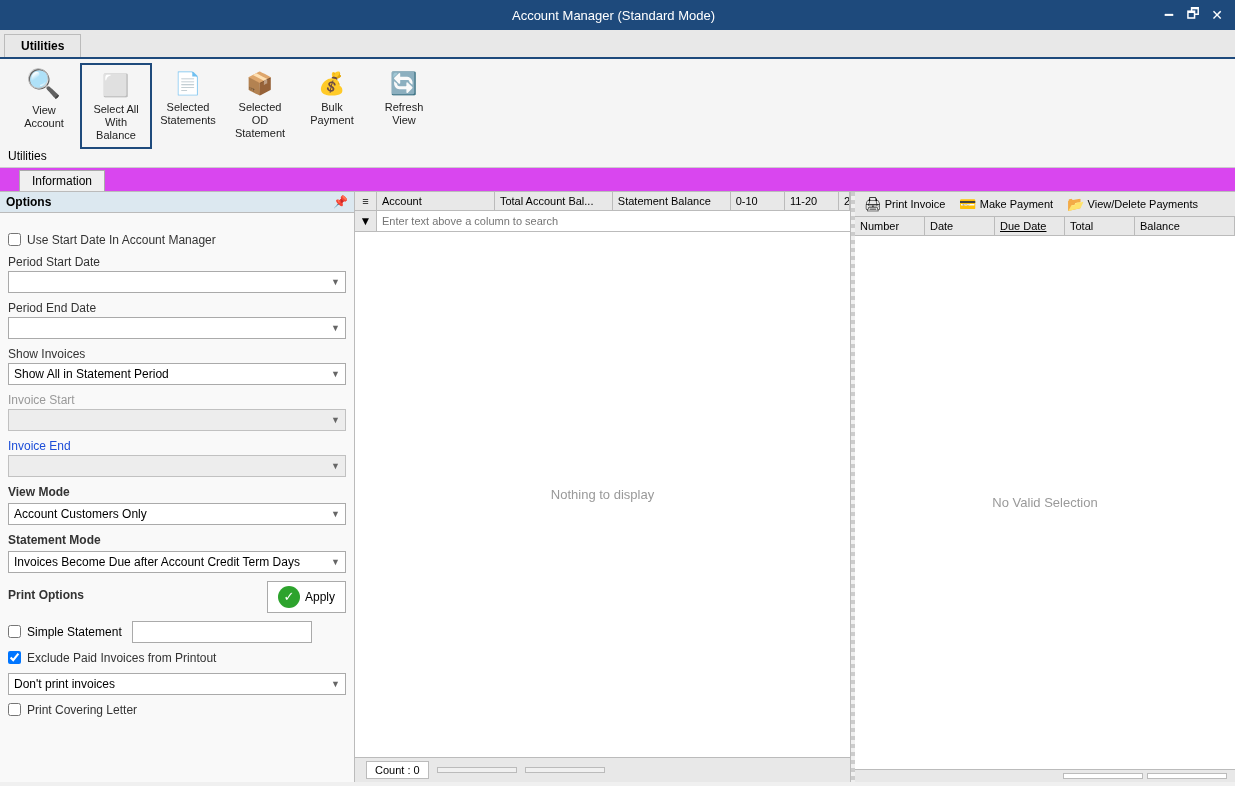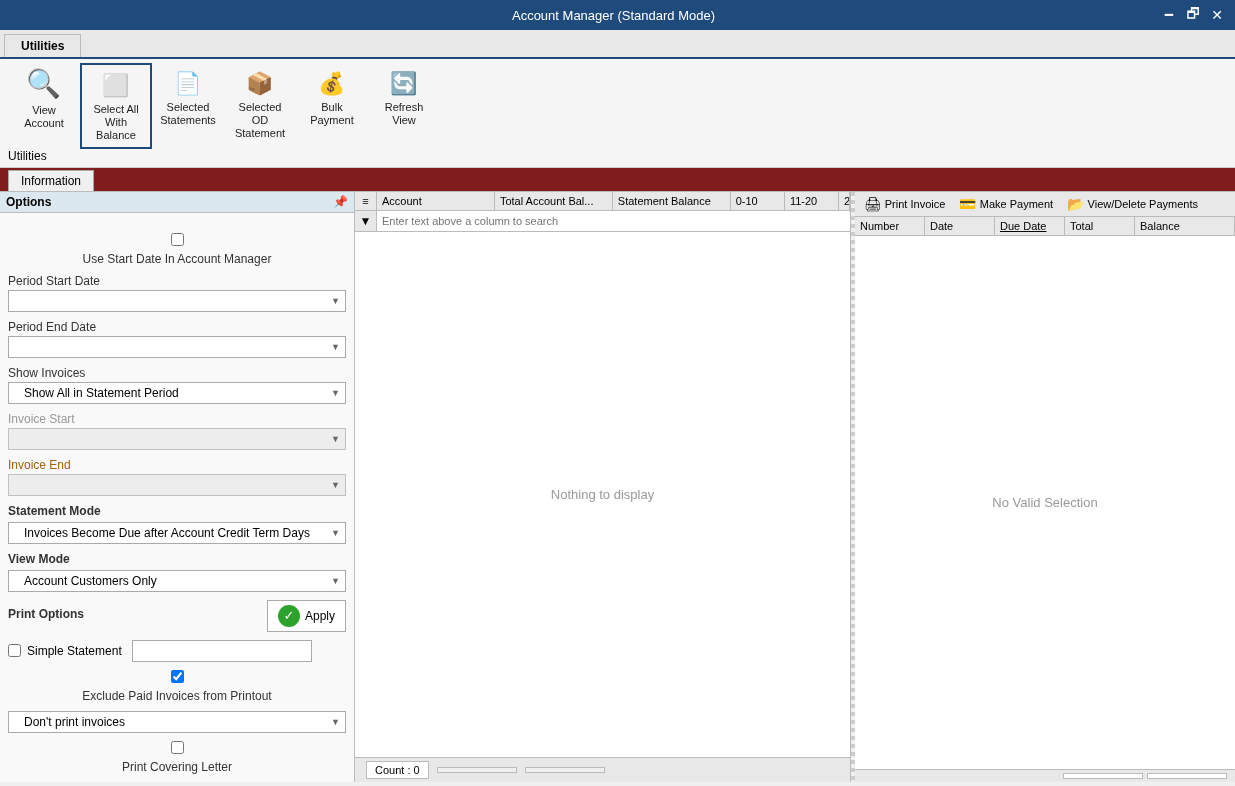--- a/index.html
+++ b/index.html
@@ -74,23 +74,23 @@
     .utilities-group {
       display: flex;
       flex-direction: column;
     }
     .utilities-row {
       display: flex;
     }
 
     
     .info-tab-bar {
-      background: #7f1d1d;
+      background: #d946ef;
       border-bottom: 1px solid #bbb;
-      padding: 2px 4px 0 8px;
+      padding: 2px 4px 0 19px;
     }
     .info-tab {
       display: inline-block;
       padding: 3px 12px;
       background: #d0dce8;
       border: 1px solid #aaa;
       border-bottom: none;
       cursor: pointer;
       font-size: 12px;
     }
@@ -136,42 +136,41 @@
     .form-row label {
       display: block;
       margin-bottom: 2px;
       color: #333;
     }
     .form-row.checkbox-row {
       display: flex;
       align-items: center;
       gap: 6px;
       margin-bottom: 8px;
-      flex-direction: column;
     }
     .form-row.checkbox-row label { margin-bottom: 0; }
     input[type="text"], input[type="date"] {
       width: 100%;
       padding: 3px 5px;
       border: 1px solid #aaa;
       background: white;
       font-size: 12px;
     }
     input[type="text"]:disabled {
       background: #e8e8e8;
       color: #999;
     }
     .select-wrapper {
       position: relative;
       display: flex;
       align-items: center;
     }
     .select-wrapper select {
       width: 100%;
-      padding: 3px 22px 3px 15px;
+      padding: 3px 22px 3px 5px;
       border: 1px solid #aaa;
       background: white;
       font-size: 12px;
       appearance: none;
       -webkit-appearance: none;
     }
     .select-wrapper::after {
       content: '▼';
       position: absolute;
       right: 6px;
@@ -491,45 +490,45 @@
       <div class="form-row">
         <label style="color:#999;">Invoice Start</label>
         <div class="select-wrapper">
           <select disabled="" style="background:#e8e8e8; color:#999;">
             <option></option>
           </select>
         </div>
       </div>
 
       <div class="form-row">
-        <label style="color:#a16207;">Invoice End</label>
+        <label style="color:#1d4ed8;">Invoice End</label>
         <div class="select-wrapper">
           <select disabled="" style="background:#e8e8e8; color:#999;">
             <option></option>
-          </select>
-        </div>
-      </div>
-
-      <div class="form-row">
-        <div class="section-label">Statement Mode</div>
-        <div class="select-wrapper">
-          <select>
-            <option>Invoices Become Due after Account Credit Term Days</option>
-            <option>Standard</option>
           </select>
         </div>
       </div>
 
       <div class="form-row">
         <div class="section-label">View Mode</div>
         <div class="select-wrapper">
           <select>
             <option>Account Customers Only</option>
             <option>All Customers</option>
             <option>Cash Customers Only</option>
+          </select>
+        </div>
+      </div>
+
+      <div class="form-row">
+        <div class="section-label">Statement Mode</div>
+        <div class="select-wrapper">
+          <select>
+            <option>Invoices Become Due after Account Credit Term Days</option>
+            <option>Standard</option>
           </select>
         </div>
       </div>
 
       <div class="print-options-header">
         <span class="section-label">Print Options</span>
         <button class="apply-btn">
           <div class="apply-icon">✓</div>
           <span>Apply</span>
         </button>

